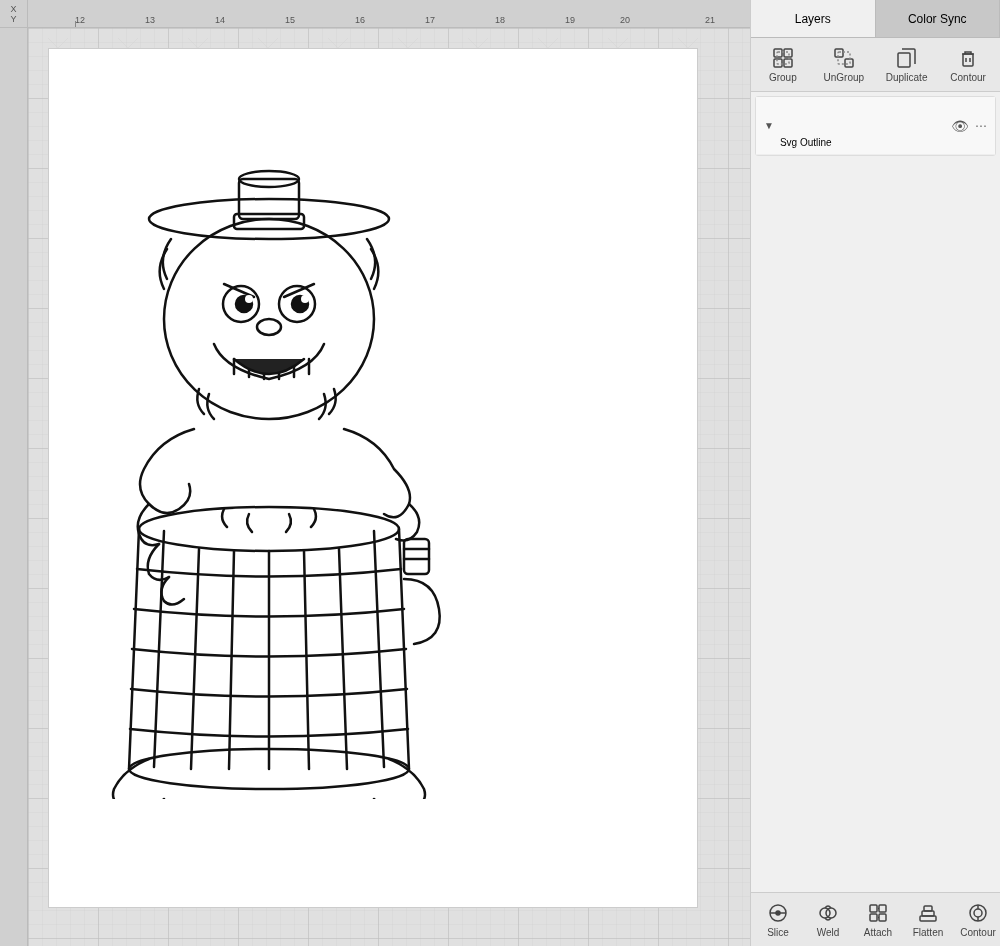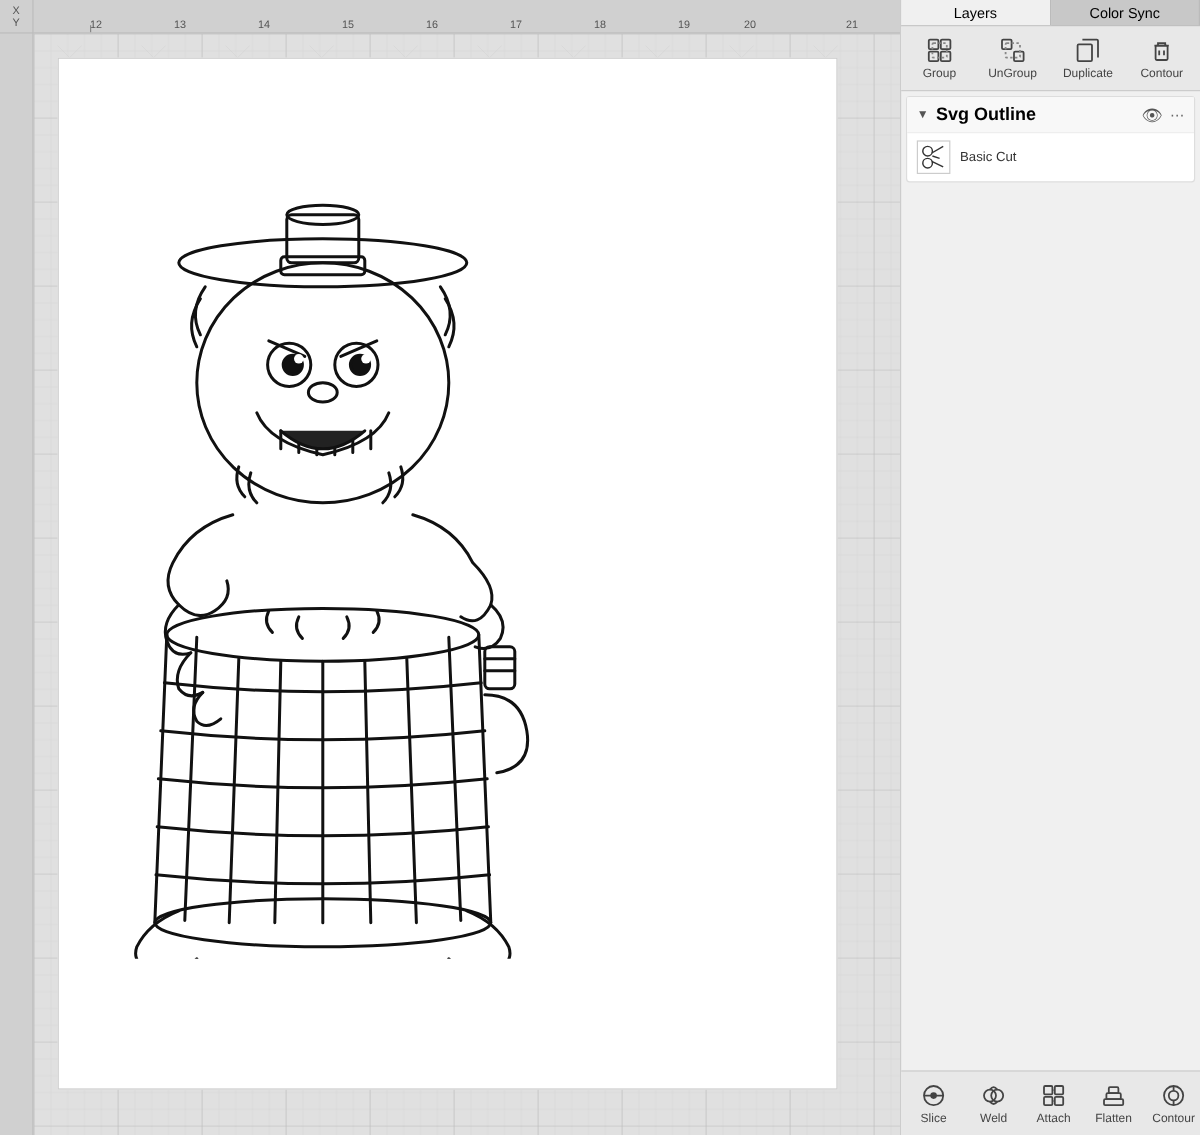--- a/index.html
+++ b/index.html
@@ -12,21 +12,21 @@
       overflow: hidden;
       display: flex;
       flex-direction: column;
     }
 
     
     .tab-bar {
       display: flex;
       background: #d0d0d0;
       border-bottom: 1px solid #bbb;
-      height: 22px;
+      height: 38px;
       flex-shrink: 0;
     }
     .tab {
       flex: 1;
       display: flex;
       align-items: center;
       justify-content: center;
       font-size: 12px;
       font-weight: 500;
       cursor: pointer;
@@ -182,23 +182,24 @@
       border-bottom: 1px solid #eee;
       gap: 6px;
     }
 
     .layer-group-arrow {
       font-size: 10px;
       color: #555;
     }
 
     .layer-group-title {
-      font-weight: 700;
-      font-size: 15px;
+      font-weight: 400;
+      font-size: 10px;
       flex: 1;
+      margin-top: 34px;
     }
 
     .layer-visibility-btn {
       cursor: pointer;
       font-size: 14px;
       color: #555;
     }
 
     .layer-item {
       display: flex;
@@ -483,32 +484,20 @@
 
     <div class="panel-layers">
       <div class="layer-group">
         <div class="layer-group-header">
           <span class="layer-group-arrow">▼</span>
           <span class="layer-group-title">Svg Outline</span>
           <span class="layer-visibility-btn" title="Toggle Visibility">👁</span>
           <span style="cursor:pointer;font-size:12px;color:#666;">⋯</span>
         </div>
 
-        <div class="layer-item">
-          <div class="layer-thumb">
-            <svg width="22" height="22" viewBox="0 0 22 22" fill="none" stroke="#333" stroke-width="1.2">
-              <circle cx="6" cy="6" r="4"></circle>
-              <circle cx="6" cy="16" r="4"></circle>
-              <line x1="9.5" y1="7.5" x2="19" y2="2"></line>
-              <line x1="9.5" y1="14.5" x2="19" y2="19"></line>
-              <line x1="10" y1="10" x2="16" y2="12"></line>
-            </svg>
-          </div>
-          <span class="layer-name">Basic Cut</span>
-        </div>
       </div>
     </div>
 
 
     <div class="panel-bottom-toolbar">
       <div class="toolbar-btn">
         <div class="toolbar-btn-icon">
           <svg width="22" height="22" viewBox="0 0 22 22" fill="none" stroke="#444" stroke-width="1.5">
             <circle cx="11" cy="11" r="8"></circle>
             <line x1="3" y1="11" x2="19" y2="11"></line>

